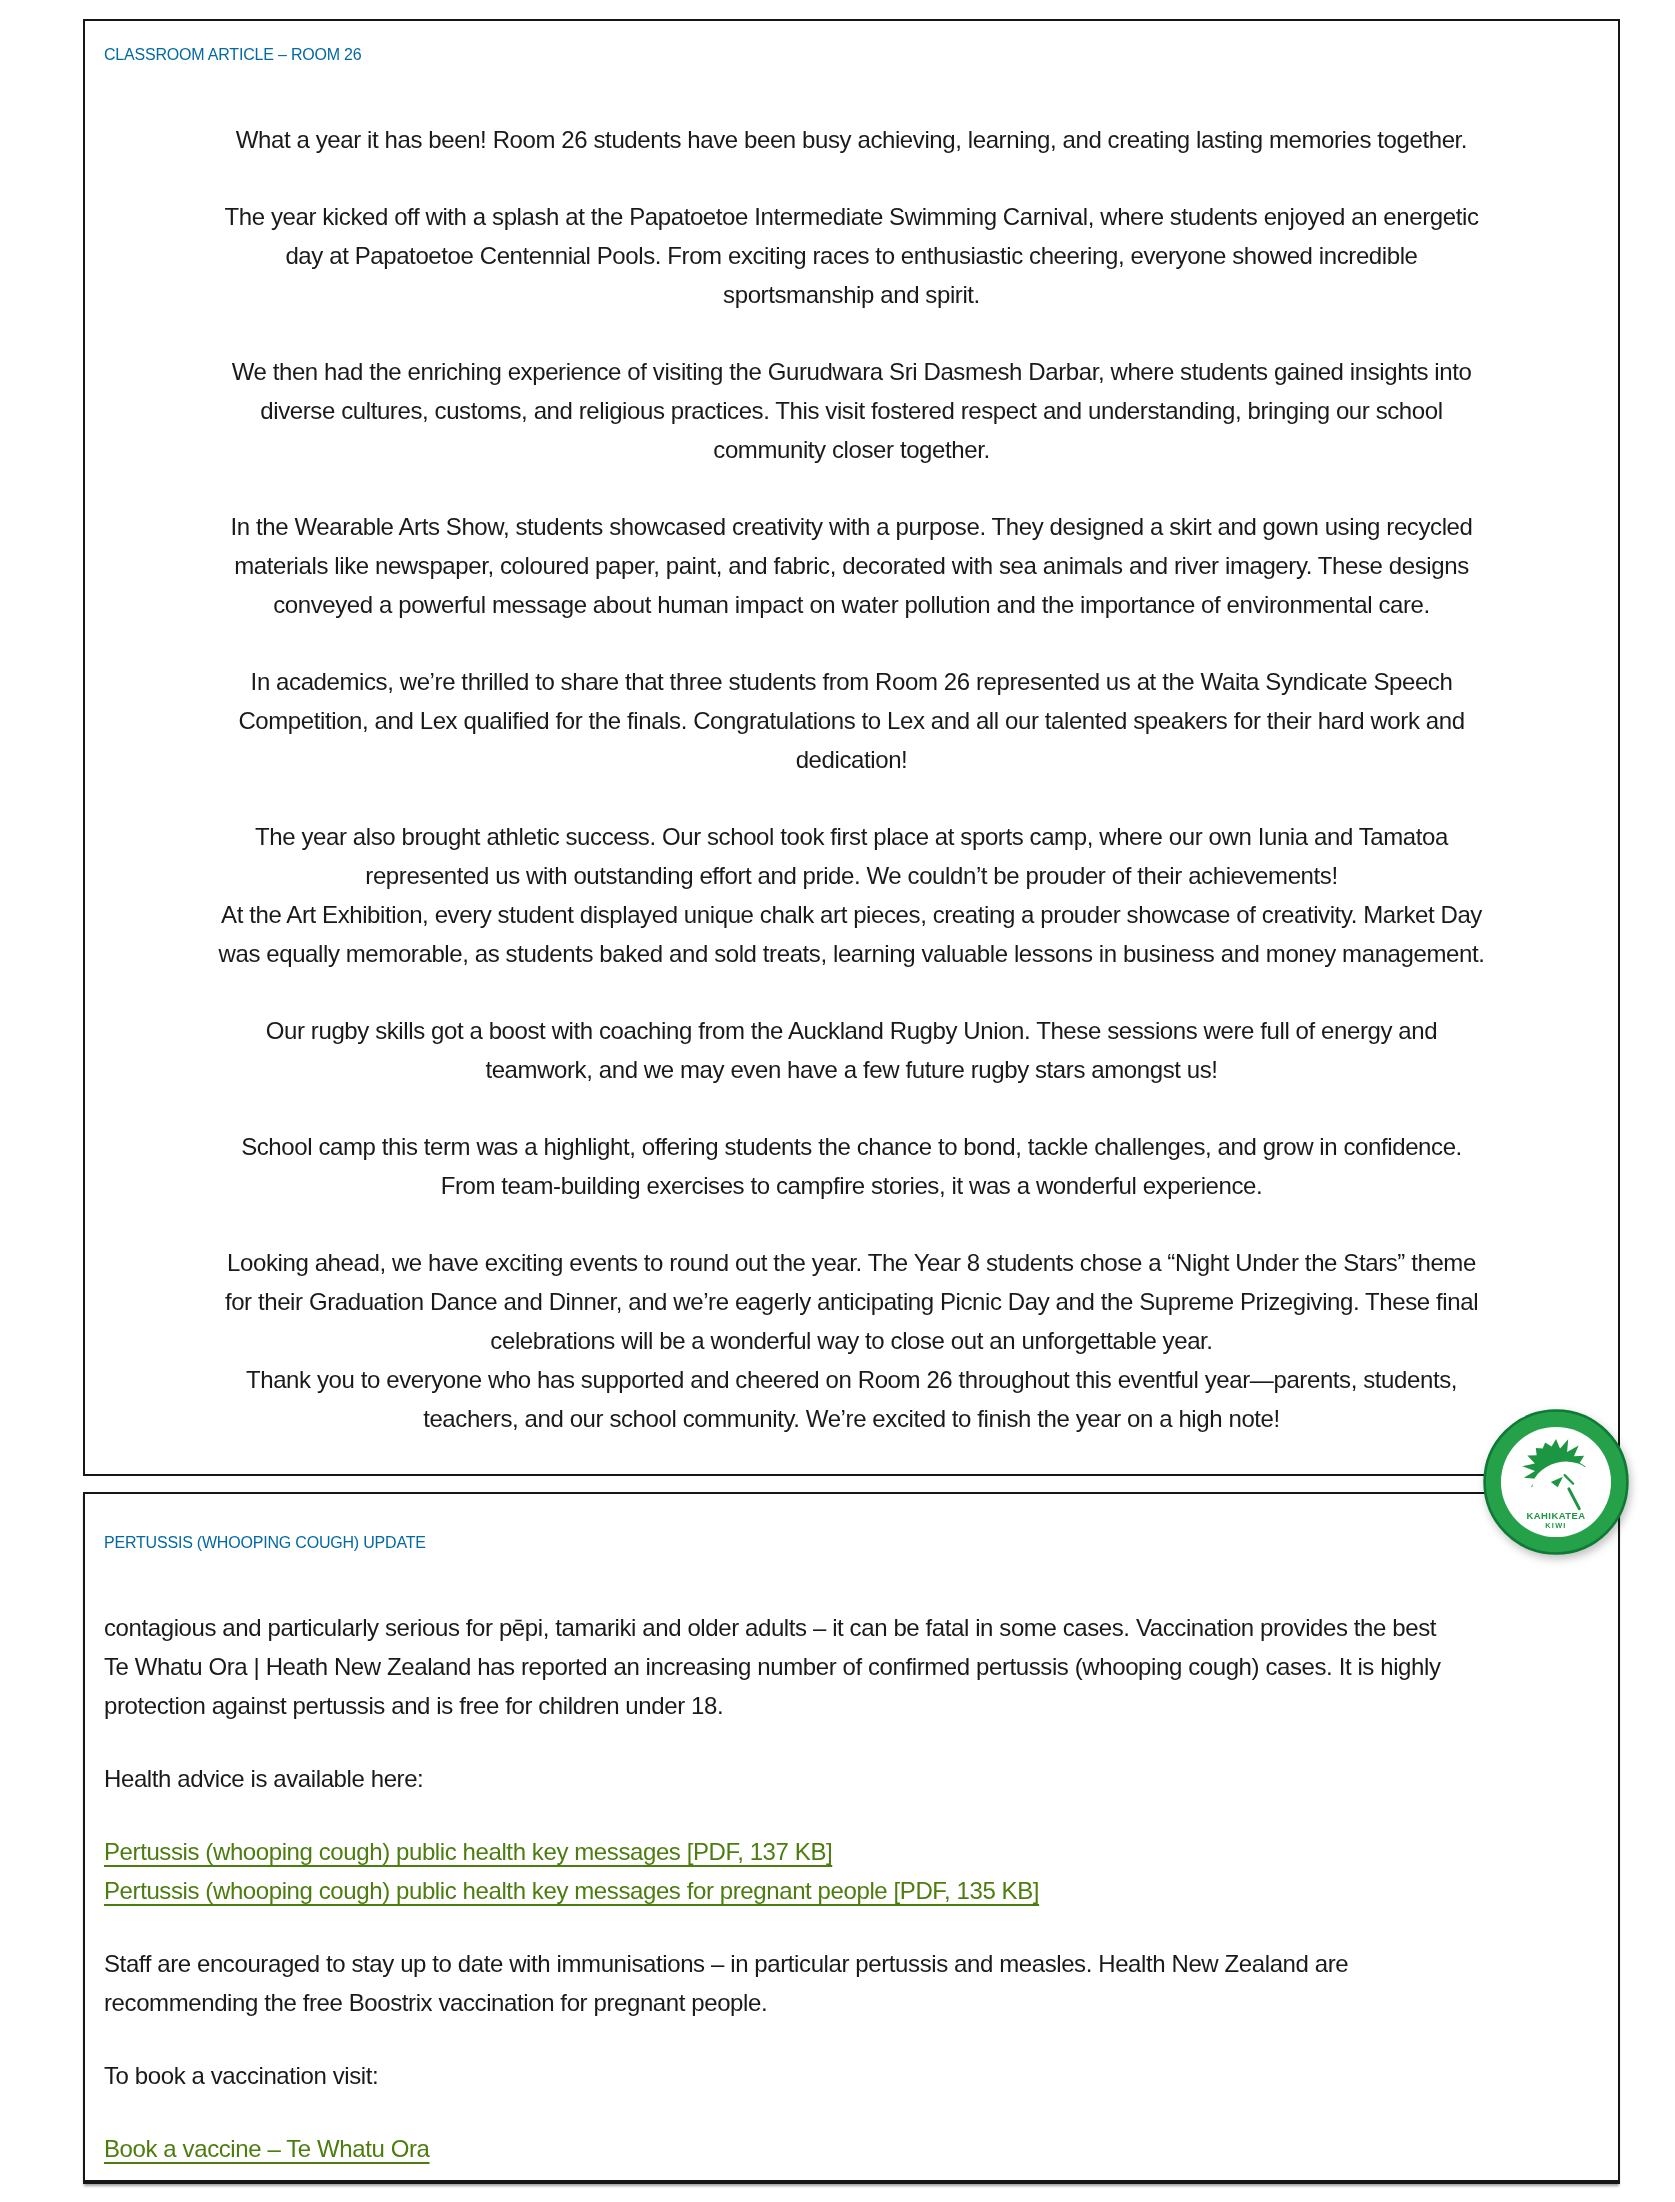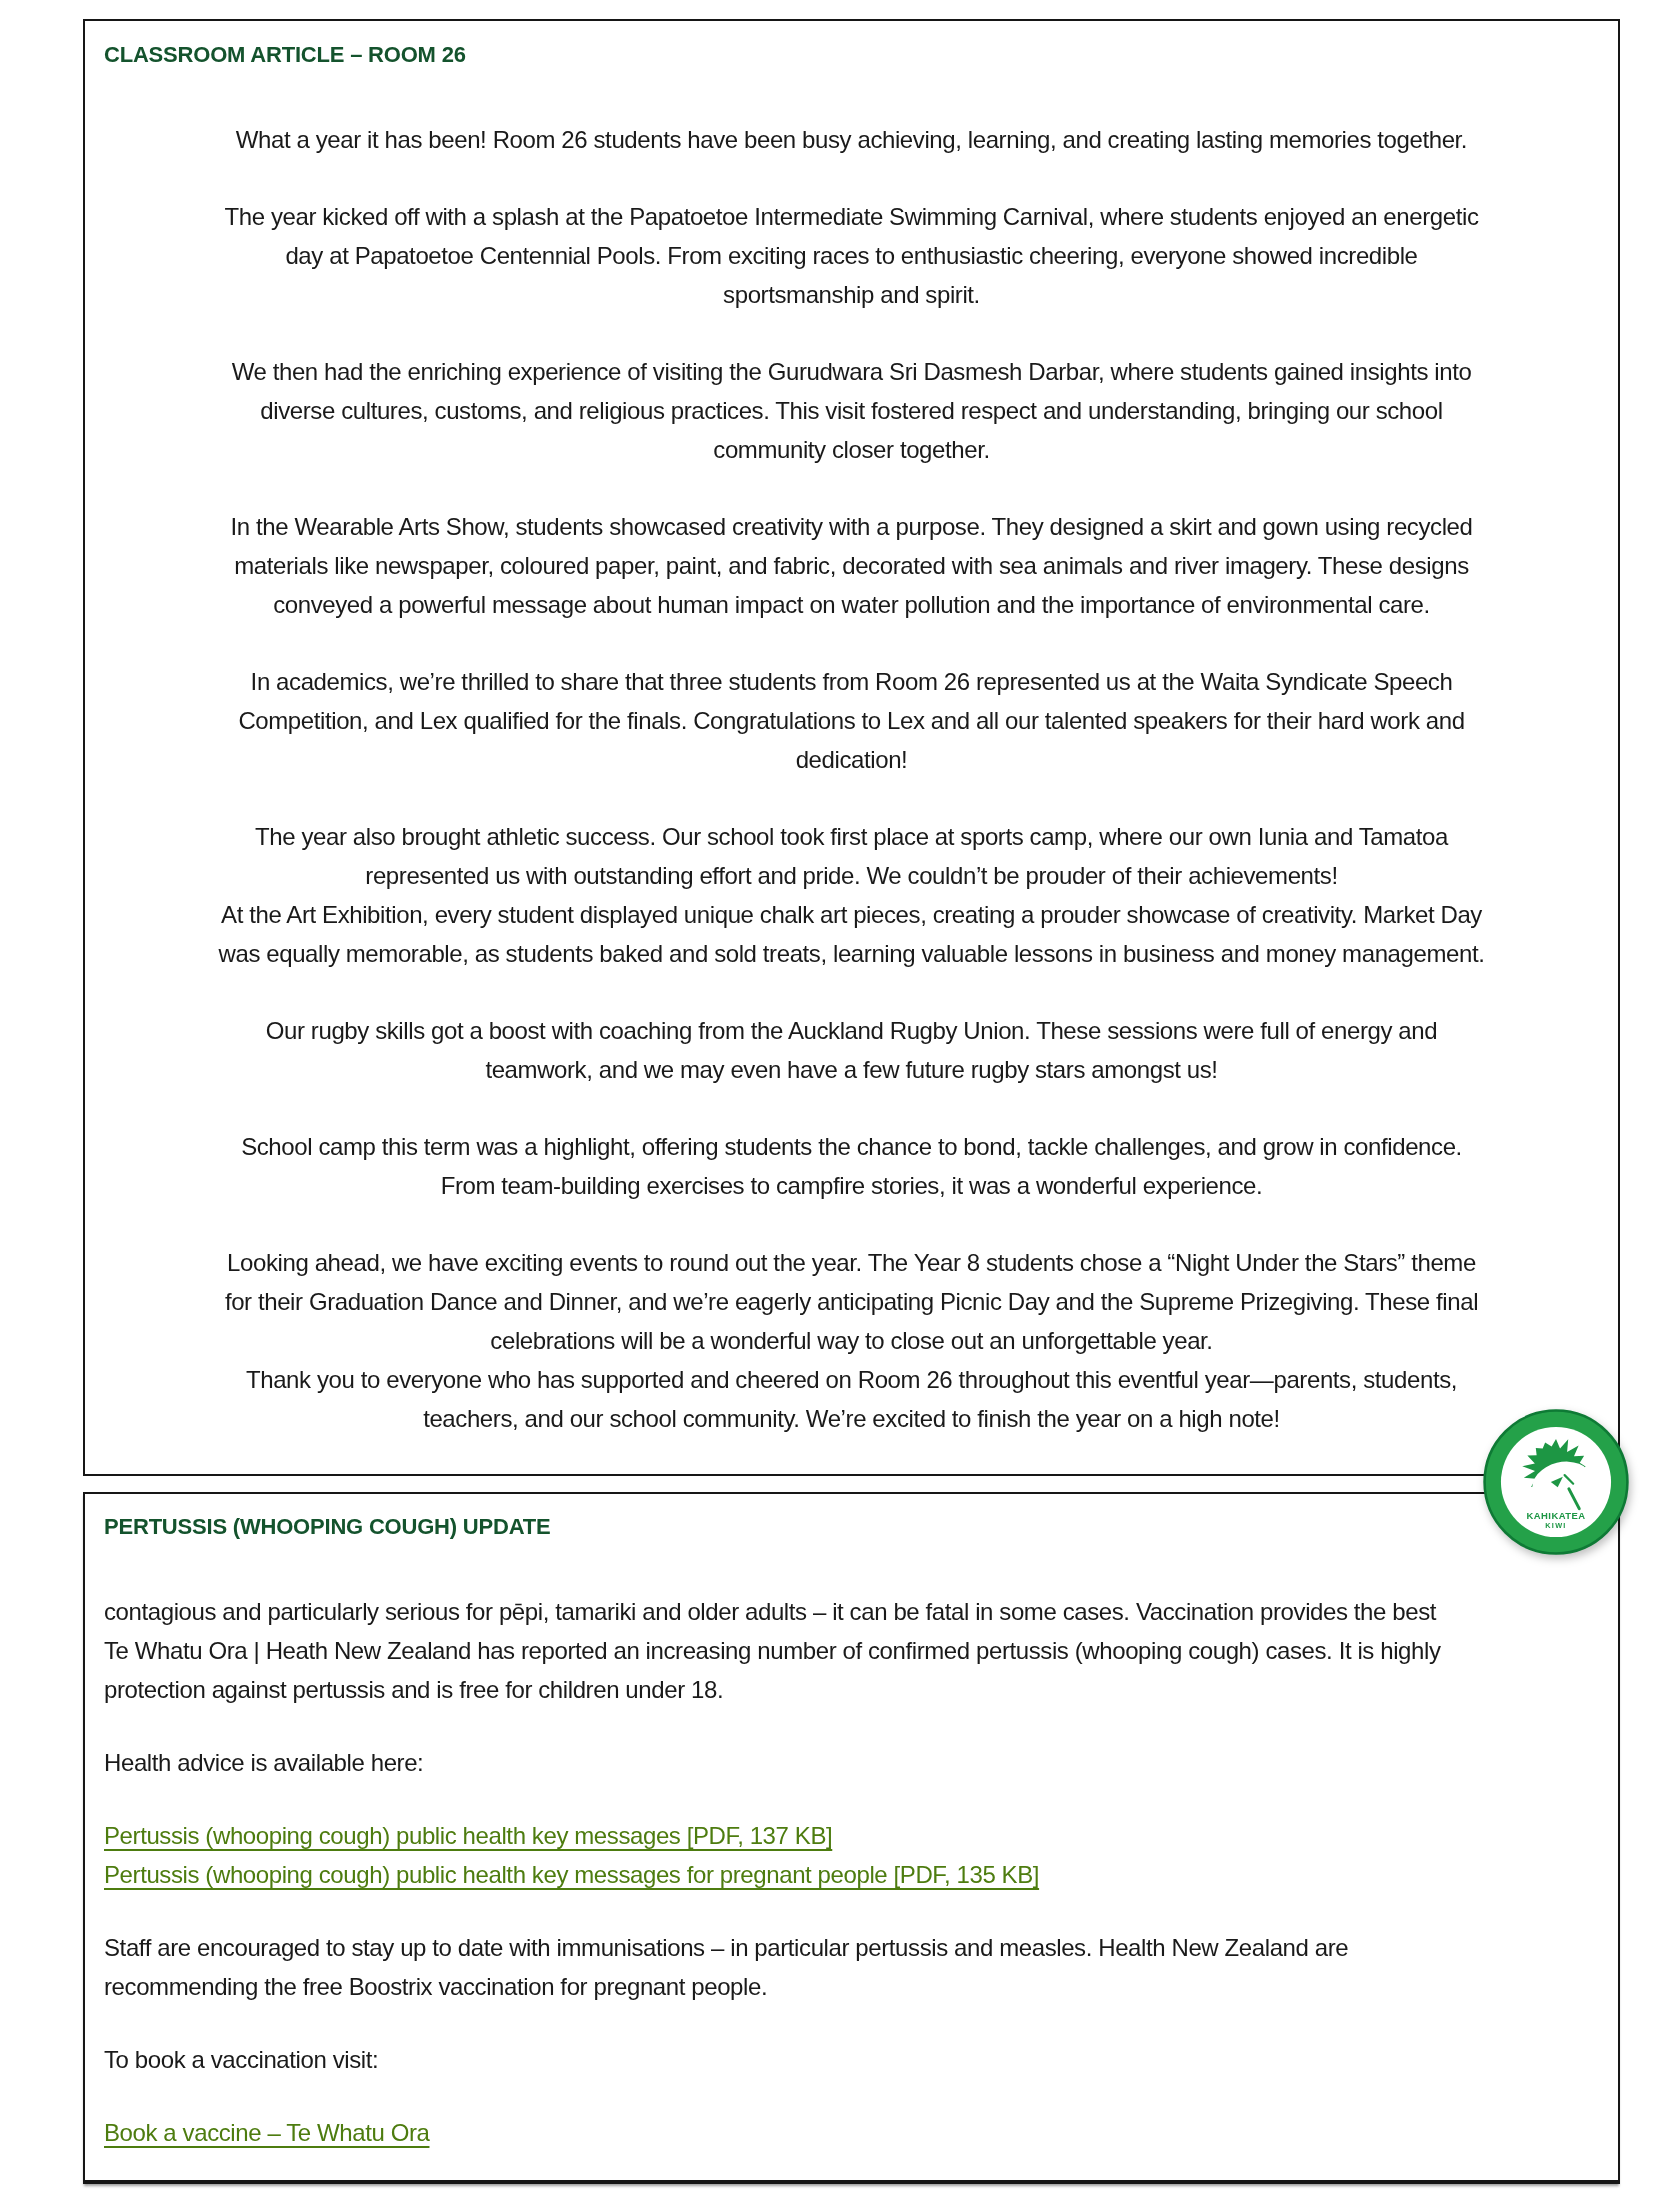--- a/index.html
+++ b/index.html
@@ -6,27 +6,27 @@
   .page{
     position:relative;width:1675px;height:2203px;background:#ffffff;
     font-family:"Liberation Sans",sans-serif;color:#1a1a1a;overflow:hidden;
   }
   .doc-box{
     position:absolute;left:83px;width:1537px;box-sizing:border-box;
     border:2.6px solid #161616;background:#fff;padding:0 19px;
   }
   #article-box{top:19px;height:1457px;padding-top:17px;}
   #update-box{
-    top:1492px;height:692px;padding-top:16px;
+    top:1492px;height:692px;padding-top:32px;
     border-bottom-width:4.3px;
     box-shadow:0 2.6px 2.6px -0.9px rgba(0,0,0,.40);
   }
   .box-title{
-    font-size:22px;font-weight:bold;line-height:34px;letter-spacing:-0.2px;
-    color:#14532d;margin:0 0 48px 0;
+    font-size:16px;font-weight:normal;line-height:34px;letter-spacing:-0.2px;
+    color:#0369a1;margin:0 0 48px 0;
   }
   .para{margin:0 0 34px 0;}
   #article-box .para{margin-bottom:38px;text-align:center;}
   .para:last-child{margin-bottom:16px;}
   .line{
     font-size:24px;line-height:39px;letter-spacing:-0.4px;
     white-space:nowrap;
   }
   .doc-link{
     color:#4d7c0f;text-decoration:underline;

